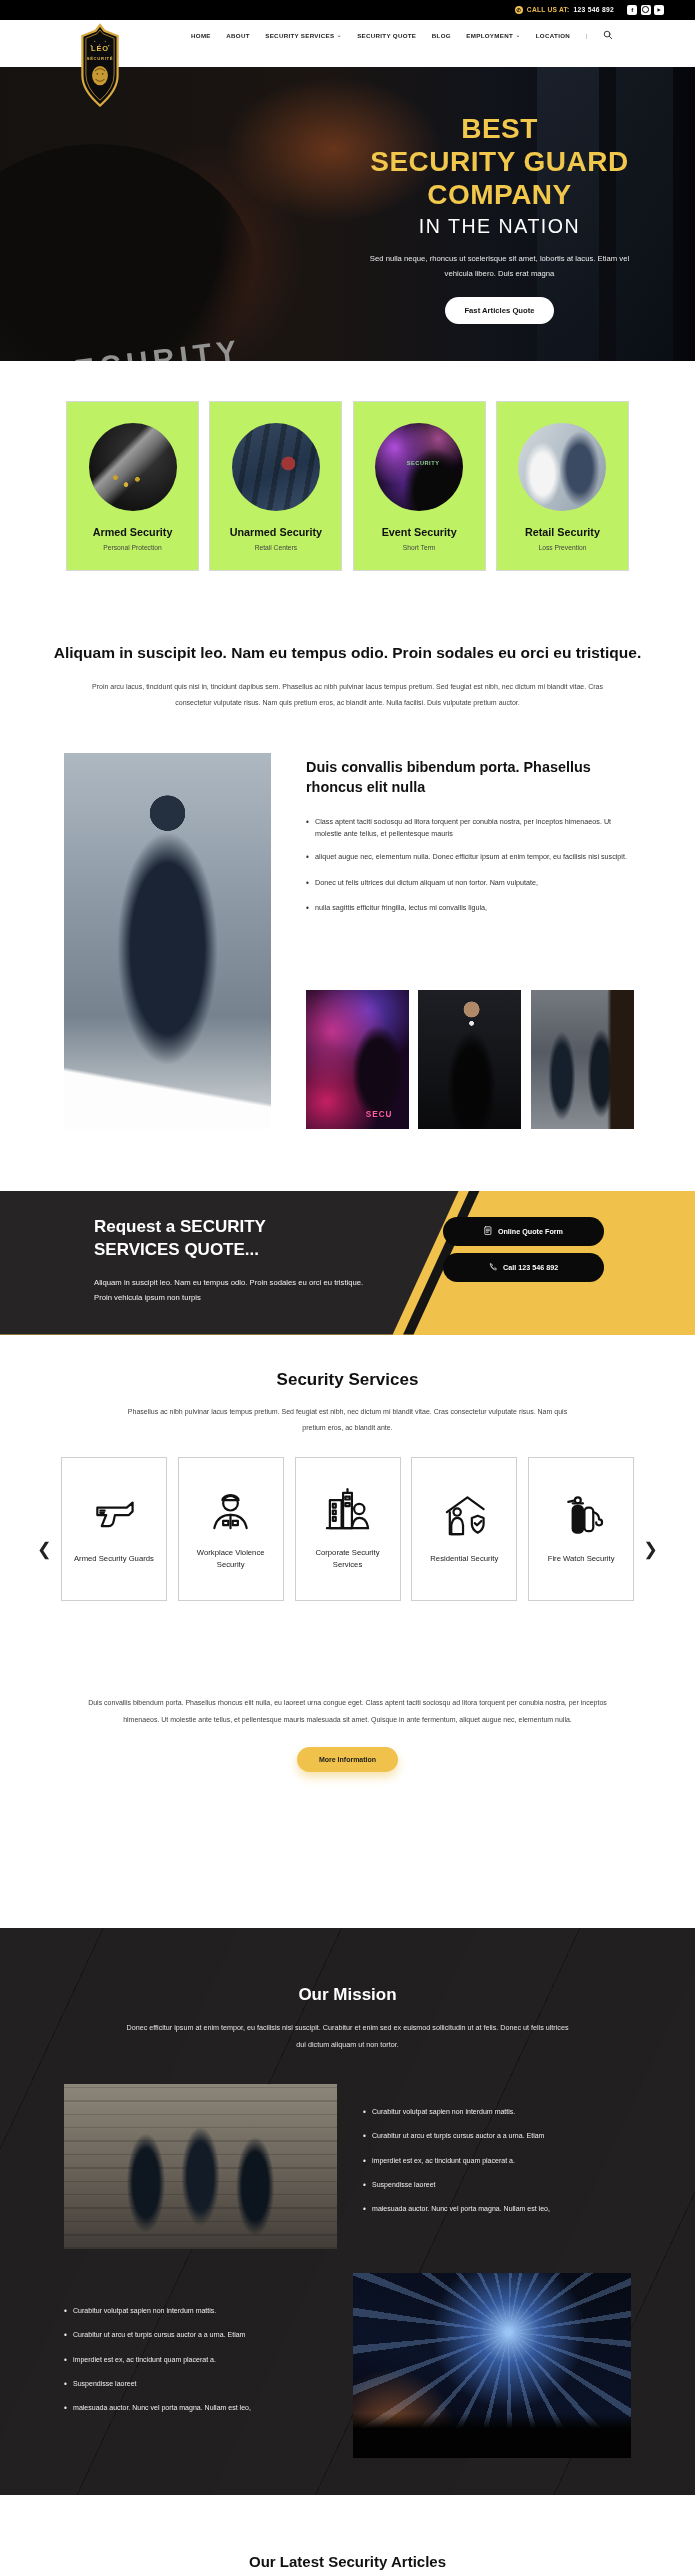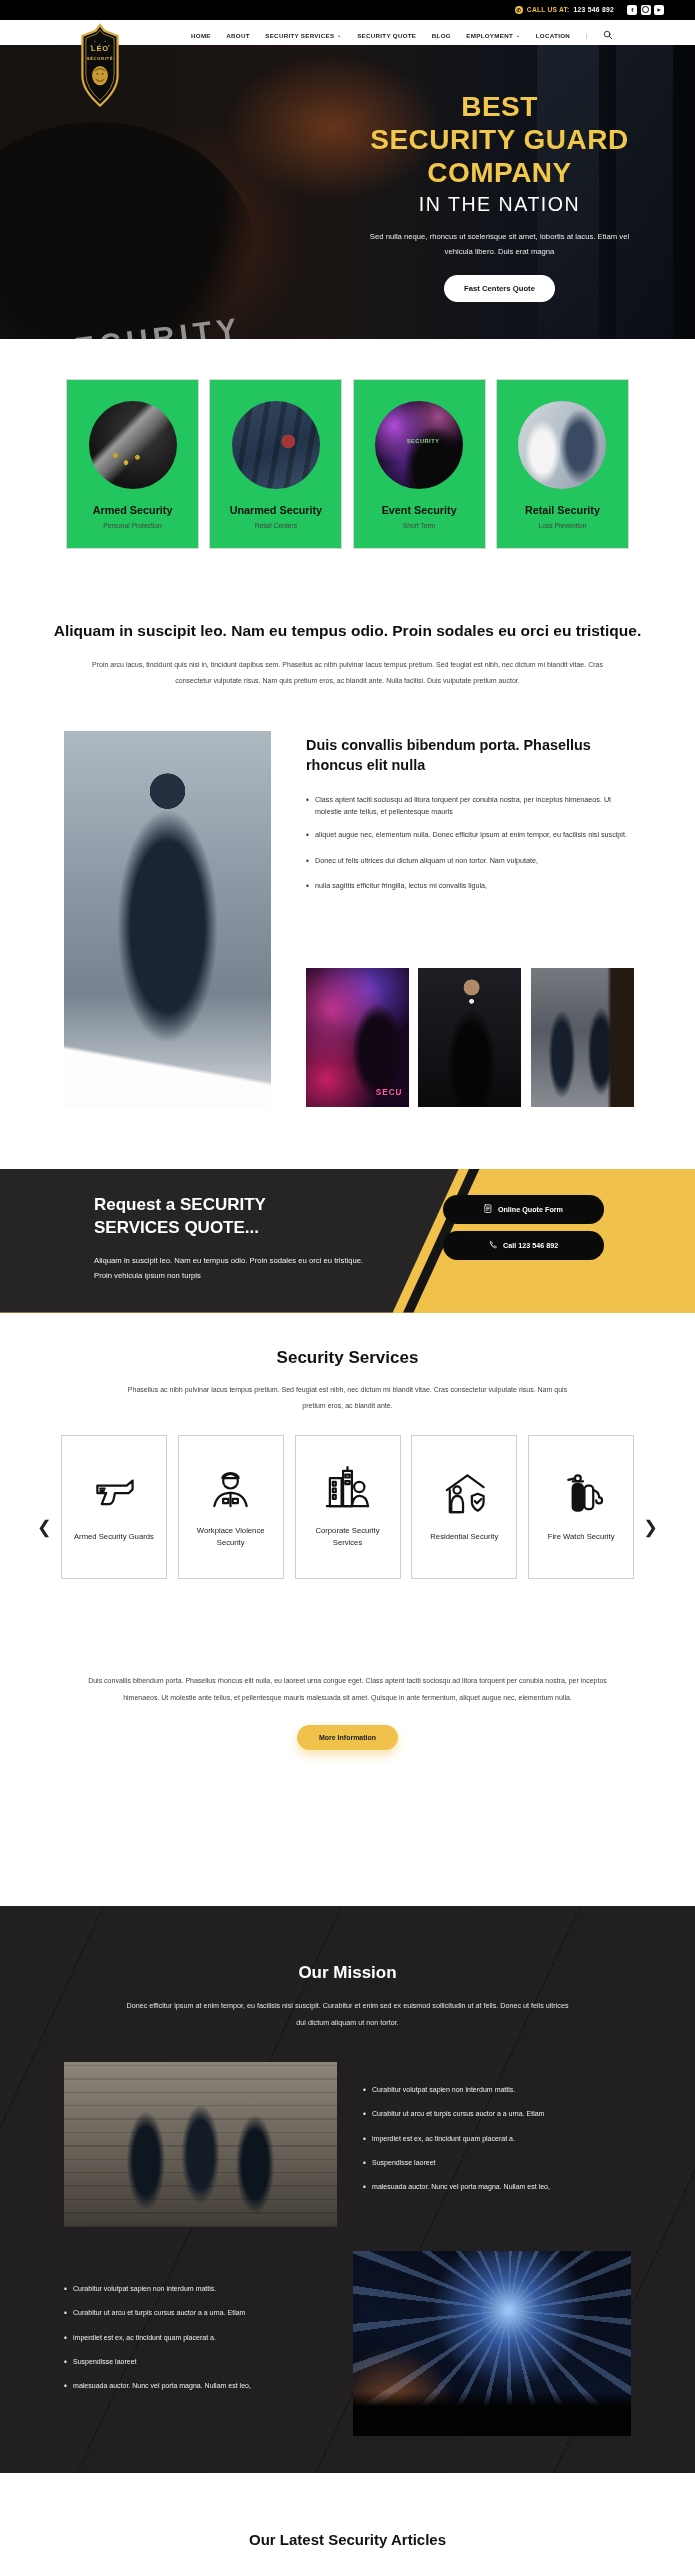--- a/index.html
+++ b/index.html
@@ -13,21 +13,21 @@
   .call-label { color:#efbf4e; font-weight:bold; font-size:6.7px; letter-spacing:0.2px; }
   .call-number { color:#fff; font-size:6.7px; font-weight:bold; letter-spacing:0.3px; }
   .social-row { display:flex; gap:3.6px; }
   .soc { width:9.8px; height:9.8px; background:#fff; border-radius:2.1px; color:#000; display:flex; align-items:center; justify-content:center; font-weight:bold; font-size:6.2px; cursor:pointer; }
   .soc-fb::before { content:"f"; }
   .soc-ig { position:relative; }
   .soc-ig::before { content:""; width:4.6px; height:4.6px; border:1px solid #000; border-radius:50%; }
   .soc-yt::before { content:"▶"; font-size:4.1px; }
 
   
-  .navbar { height:25px; background:#fff; position:relative; z-index:20; }
+  .navbar { height:47px; background:#fff; position:relative; z-index:20; }
   .nav-inner { position:absolute; left:191px; right:57px; top:0; height:31px; display:flex; align-items:center; gap:15.5px; }
   .nav-item { font-size:6.2px; font-weight:bold; letter-spacing:0.3px; color:#1d1d1d; cursor:pointer; display:flex; align-items:center; gap:2.6px; white-space:nowrap; }
   .nav-caret { font-size:5.2px; color:#555; }
   .nav-divider { color:#999; font-size:6.2px; }
   .search-btn { cursor:pointer; display:flex; align-items:center; }
   .logo-badge { position:absolute; left:78px; top:3.1px; z-index:30; cursor:pointer; }
 
   
   .hero { height:294px; position:relative; overflow:hidden;
     background:
@@ -42,21 +42,21 @@
   .jacket-text { position:absolute; left:49px; top:278px; font-size:30px; font-weight:bold; color:#a9a9a9; letter-spacing:5.2px; transform:rotate(-7deg); opacity:.85; }
   .hero-content { position:absolute; left:309px; top:45px; width:381px; text-align:center; }
   .hero-h1 { color:#f2c84c; font-size:28px; line-height:1.18; font-weight:bold; letter-spacing:0.5px; }
   .hero-sub { color:#fff; font-size:19.6px; font-weight:400; letter-spacing:1.5px; margin-top:4px; }
   .hero-text { color:#e9e9e9; font-size:7.7px; line-height:2; margin:13.4px auto 0; width:289px; }
   .hero-cta { display:inline-block; margin-top:15.5px; background:#fff; color:#141414; font-size:7.7px; font-weight:bold; padding:8.8px 19.6px; border-radius:17.5px; border:none; cursor:pointer; }
 
   
   .cards-section { height:253px; padding-top:40px; }
   .cards-row { display:flex; justify-content:center; gap:10.3px; }
-  .scard { width:133px; height:170px; border:0.5px solid #d8d8d8; background:#22c55e; text-align:center; padding-top:21.6px; }
+  .scard { width:133px; height:170px; border:0.5px solid #d8d8d8; background:#bef264; text-align:center; padding-top:21.6px; }
   .scard-img { width:88px; height:88px; border-radius:50%; margin:0 auto; overflow:hidden; position:relative; }
   .scard-title { font-size:10.8px; font-weight:bold; margin-top:14.4px; color:#111; }
   .scard-sub { font-size:6.7px; color:#444; margin-top:6.2px; }
   .img-armed { background:
       radial-gradient(circle at 30% 62% , #c9a227 0 2.1px, transparent 2.6px),
       radial-gradient(circle at 42% 70% , #d4af37 0 2.1px, transparent 2.6px),
       radial-gradient(circle at 55% 64% , #c9a227 0 2.1px, transparent 2.6px),
       linear-gradient(135deg, transparent 34%, #9a9a9a 40%, #6e6e6e 50%, transparent 60%),
       radial-gradient(circle at 60% 35%, #3c3c3c, #131313 70%); }
   .img-unarmed { background:
@@ -93,21 +93,21 @@
   .about-bullets li, .mission-bullets li { list-style:none; font-size:7.2px; color:#333; line-height:1.7; margin-bottom:11.3px; display:flex; }
   .about-bullets li::before, .mission-bullets li::before { content:"•"; margin-right:6.2px; font-size:8.2px; }
   .about-imgs { margin-top:auto; display:flex; gap:9.3px; }
   .mini-img { width:103px; height:139px; }
   .img-club { position:relative; background:
       radial-gradient(ellipse 36px 67px at 70% 60%, #120714 50%, transparent 72%),
       radial-gradient(circle at 25% 30%, rgba(230,60,160,.8), transparent 45%),
       radial-gradient(circle at 60% 15%, rgba(120,80,255,.7), transparent 40%),
       radial-gradient(circle at 20% 80%, rgba(255,40,120,.75), transparent 40%),
       #190722; }
-  .img-club span { position:absolute; left:58%; bottom:9.3px; color:#ff5f9e; font-weight:bold; font-size:8.2px; letter-spacing:1px;margin-left:10px; }
+  .img-club span { position:absolute; left:58%; bottom:9.3px; color:#ff5f9e; font-weight:bold; font-size:8.2px; letter-spacing:1px; }
   .img-suit { background:
       radial-gradient(circle at 52% 14%, #b08968 0 7.7px, transparent 8.2px),
       radial-gradient(circle at 52% 24%, #e8e8e8 0 2.1px, transparent 2.6px),
       radial-gradient(ellipse 31px 72px at 52% 70%, #050505 55%, transparent 78%),
       linear-gradient(180deg, #1d1f24 0%, #101114 70%, #0a0a0c 100%); }
   .img-officers { background:
       linear-gradient(90deg, transparent 74%, #241a12 78%),
       radial-gradient(ellipse 17.5px 57px at 30% 62%, #16202c 55%, transparent 78%),
       radial-gradient(ellipse 17.5px 57px at 68% 60%, #121a24 55%, transparent 78%),
       linear-gradient(180deg, #75797f 0%, #565b63 45%, #888d94 100%); }
@@ -239,21 +239,21 @@
   <div class="hero-pane pane1"></div>
   <div class="hero-pane pane2"></div>
   <div class="guard-shape"></div>
   <div class="jacket-text">SECURITY</div>
   <div class="hero-content">
     <div class="hero-h1">BEST</div>
     <div class="hero-h1">SECURITY GUARD</div>
     <div class="hero-h1">COMPANY</div>
     <div class="hero-sub">IN THE NATION</div>
     <p class="hero-text">Sed nulla neque, rhoncus ut scelerisque sit amet, lobortis at lacus. Etiam vel vehicula libero. Duis erat magna</p>
-    <button class="hero-cta">Fast Centers Quote</button>
+    <button class="hero-cta">Fast Articles Quote</button>
   </div>
 </section>
 
 <section class="cards-section">
   <div class="cards-row">
     <div class="scard">
       <div class="scard-img img-armed"></div>
       <div class="scard-title">Armed Security</div>
       <div class="scard-sub">Personal Protection</div>
     </div>

